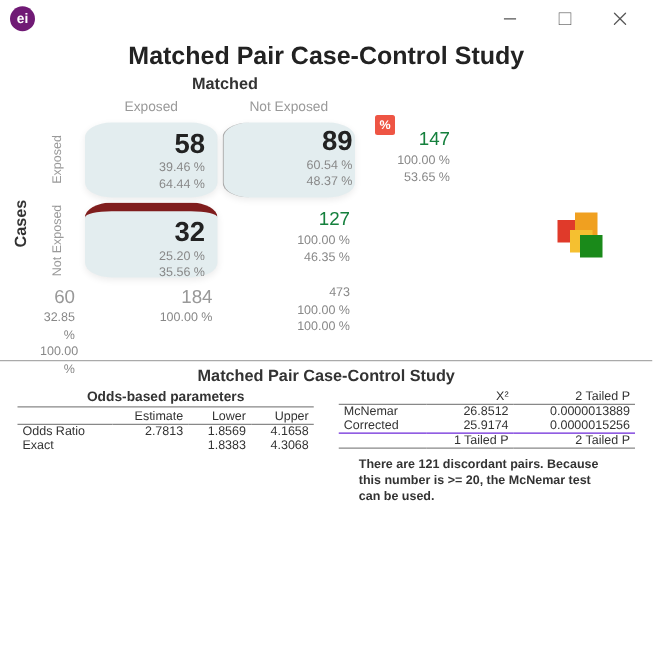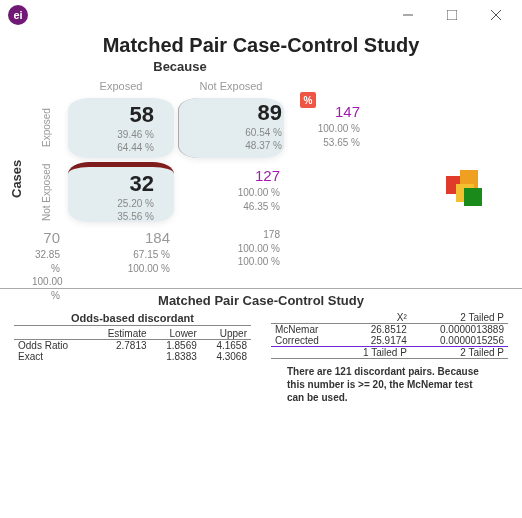--- a/index.html
+++ b/index.html
@@ -9,27 +9,27 @@
 .titlebar .spacer { flex: 1; }
 .titlebar .winbtn { width: 44px; height: 30px; display: flex; align-items: center; justify-content: center; }
 .winbtn svg { width: 10px; height: 10px; stroke: #555; stroke-width: 1; fill: none; }
 h1.title { font-size: 20px; font-weight: bold; text-align: center; color: #222; margin: 4px 0 2px; }
 .controls-label { text-align: center; font-weight: bold; font-size: 13px; margin-left: 60px; width: 240px; }
 .grid-wrap { display: flex; margin-left: 8px; margin-top: 2px; }
 .cases-label { writing-mode: vertical-rl; transform: rotate(180deg); font-weight: bold; font-size: 13px; display: flex; align-items: center; justify-content: center; width: 16px; margin-right: 2px; }
 .grid { display: grid; grid-template-columns: 40px 110px 110px 80px; grid-template-rows: 20px 64px 64px 58px; }
 .hdr { color: #999; font-size: 11px; display: flex; align-items: center; justify-content: center; }
 .vhdr { writing-mode: vertical-rl; transform: rotate(180deg); color: #999; font-size: 10px; display: flex; align-items: center; justify-content: center; }
-.cell { background: #e3edef; border-radius: 20%; box-shadow: 0 2px 6px rgba(0,0,0,0.08); padding: 4px 20px; margin: 2px; text-align: right; }
+.cell { background: #e3edef; border-radius: 20%; box-shadow: 0 2px 6px rgba(0,0,0,0.08); padding: 4px 10px; margin: 2px; text-align: right; }
 .cell .big { font-size: 22px; font-weight: bold; color: #222; }
 .cell .pct { font-size: 10px; color: #888; line-height: 1.3; }
 .cell2 { padding: 2px; border-left: 1px solid #aaa; }
-.cell2a { border-top: 5px solid #7f1d1d; }
+.cell2a { border-top: 7px solid #7f1d1d; }
 .marg { padding: 6px 6px 0 8px; text-align: right; color: #888; font-size: 10px; line-height: 1.35; }
-.marg .mv { font-size: 15px; color: #a21caf; }
+.marg .mv { font-size: 15px; color: #15803d; }
 .tot-col { padding: 4px 6px 0; text-align: right; font-size: 10px; color: #888; line-height: 1.35; }
 .tot-col .mv { font-size: 15px; color: #999; }
 .pct-badge { position: absolute; left: 300px; top: 92px; width: 16px; height: 16px; background: #e54; color: #fff; font-size: 10px; font-weight: bold; display: flex; align-items: center; justify-content: center; border-radius: 2px; }
 .color-ico { position: absolute; right: 36px; top: 170px; width: 40px; height: 40px; }
 .color-ico .sq { position: absolute; width: 18px; height: 18px; }
 h2.sub { text-align: center; font-weight: bold; font-size: 13px; margin: 6px 0 4px; border-top: 1px solid #aaa; padding-top: 4px; }
 .tables { display: flex; gap: 20px; padding: 0 14px; }
 .tcol { flex: 1; font-size: 11px; }
 .tcol .thdr { font-weight: bold; text-align: center; margin-bottom: 2px; border-bottom: 1px solid #888; padding-bottom: 1px; }
 .tcol table { width: 100%; border-collapse: collapse; }
@@ -58,21 +58,21 @@
   <div class="winbtn">
       <svg>
         <line x1="0" y1="0" x2="10" y2="10"></line>
         <line x1="10" y1="0" x2="0" y2="10"></line>
       </svg>
     </div>
 </div>
 
 <h1 class="title">Matched Pair Case-Control Study</h1>
 
-<div class="controls-label">Because</div>
+<div class="controls-label">Matched</div>
 
 <div class="pct-badge">%</div>
 
 <div class="color-ico">
   <div class="sq" style="background:#e03a2a;left:0;top:6px"></div>
   <div class="sq" style="background:#f0a020;left:14px;top:0"></div>
   <div class="sq" style="background:#f5c030;left:10px;top:14px"></div>
   <div class="sq" style="background:#1a8a1a;left:18px;top:18px"></div>
 </div>
 
@@ -108,42 +108,41 @@
       <div class="pct">35.56 %</div>
     </div>
     <div class="marg">
       <div class="mv">127</div>
       <div>100.00 %</div>
       <div>46.35 %</div>
     </div>
 
     <div></div>
     <div class="tot-col">
-      <div class="mv">70</div>
+      <div class="mv">60</div>
       <div>32.85 %</div>
       <div>100.00 %</div>
     </div>
     <div class="tot-col">
       <div class="mv">184</div>
-      <div>67.15 %</div>
       <div>100.00 %</div>
     </div>
     <div class="tot-col">
-      <div class="mvb">178</div>
+      <div class="mvb">473</div>
       <div>100.00 %</div>
       <div>100.00 %</div>
     </div>
   </div>
 </div>
 
 <h2 class="sub">Matched Pair Case-Control Study</h2>
 
 <div class="tables">
   <div class="tcol">
-    <div class="thdr">Odds-based discordant</div>
+    <div class="thdr">Odds-based parameters</div>
     <table>
       <tbody>
           <tr>
             <th></th>
             <th>Estimate</th>
             <th>Lower</th>
             <th>Upper</th>
           </tr>
       <tr>
             <td class="rlab">Odds Ratio</td>

